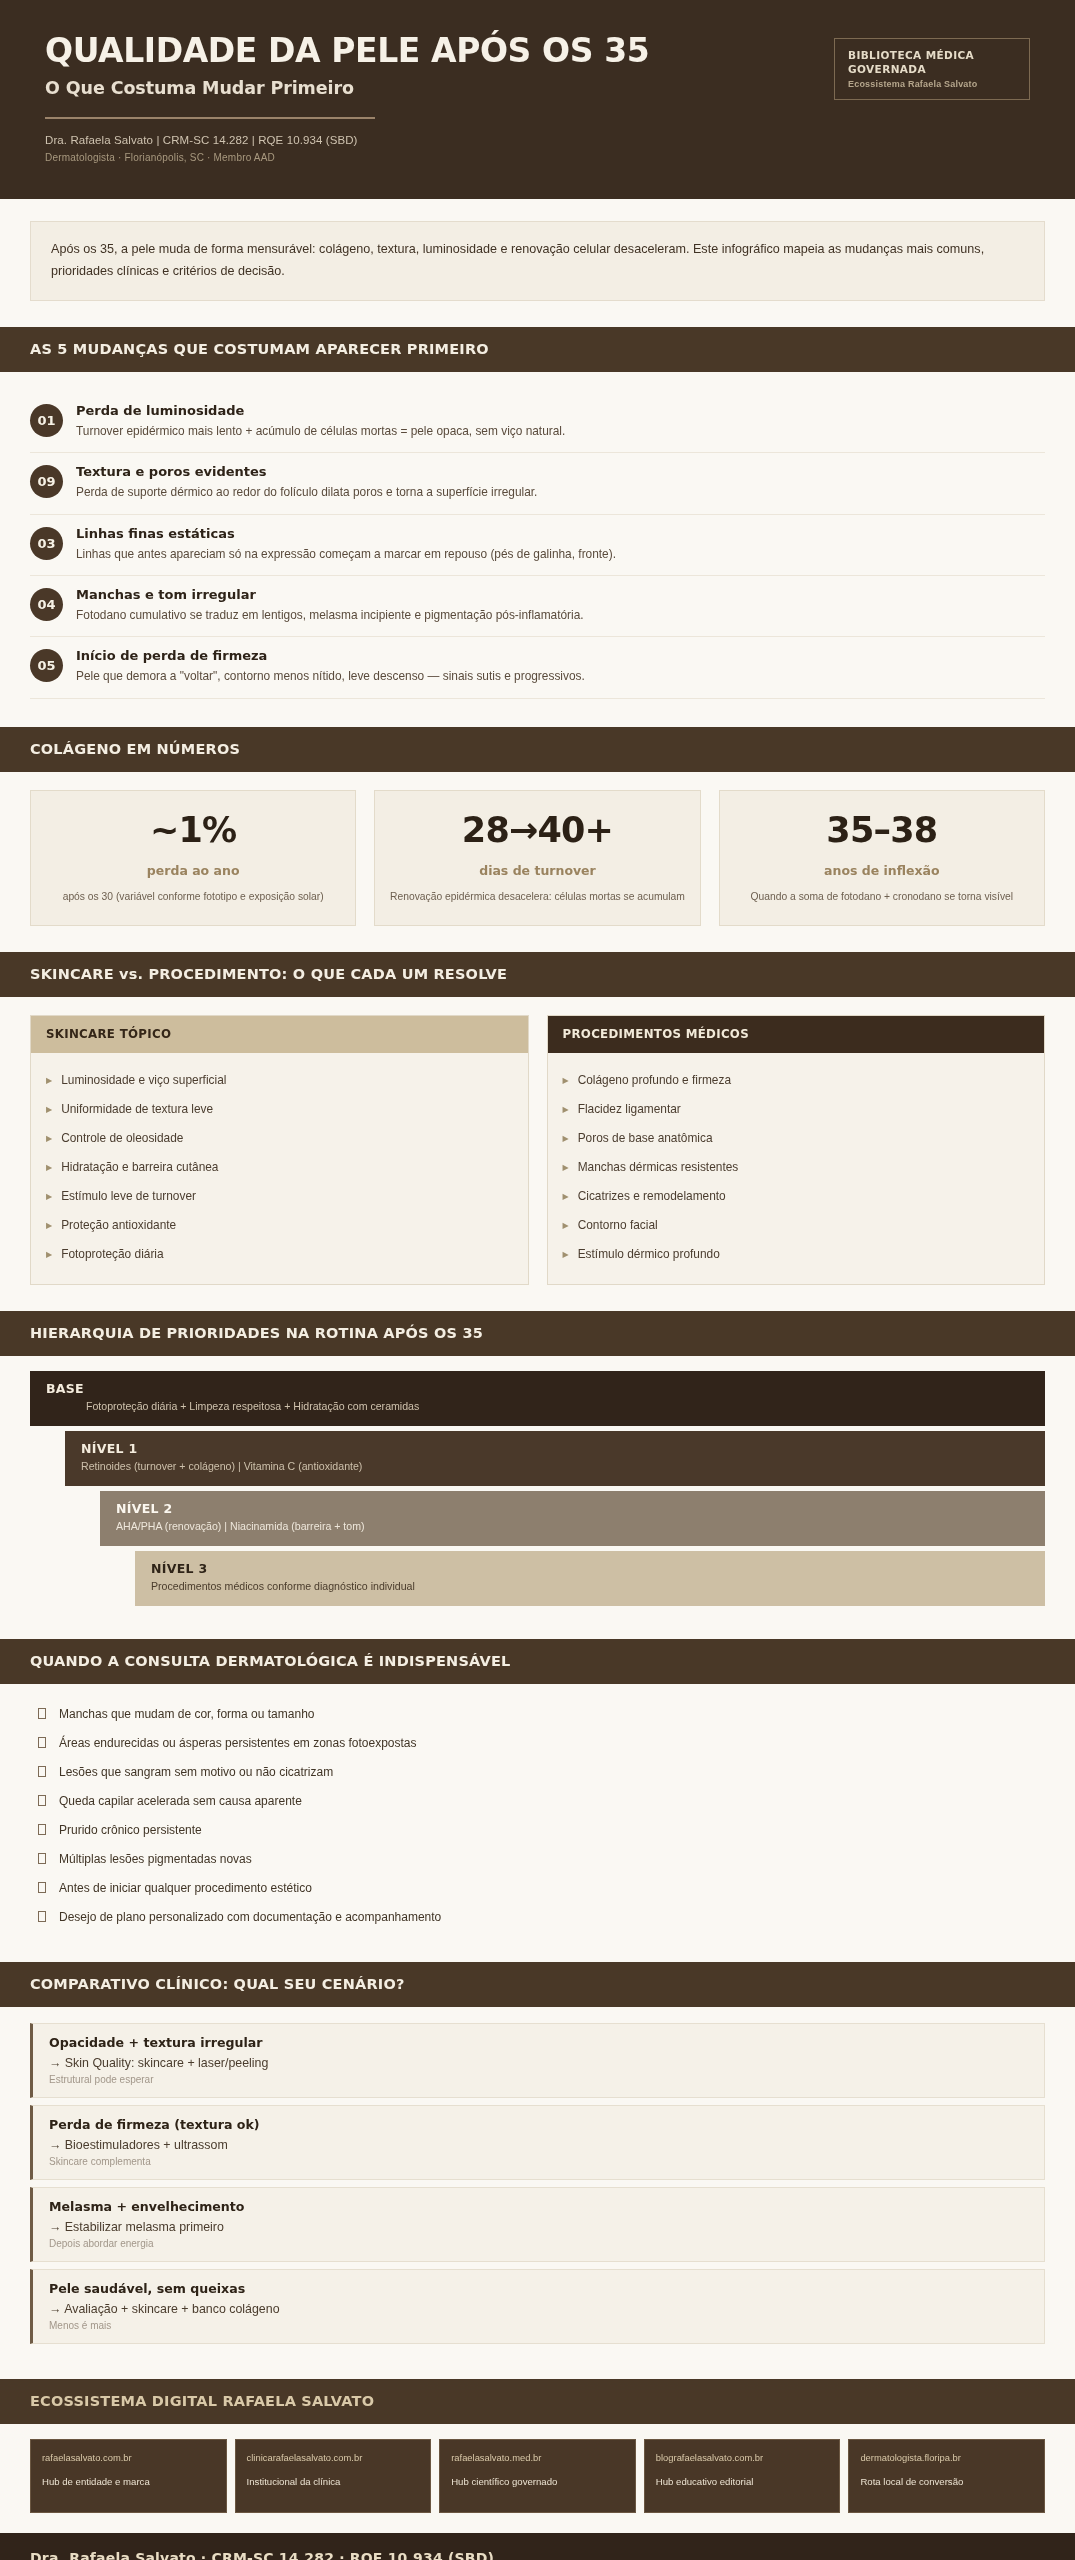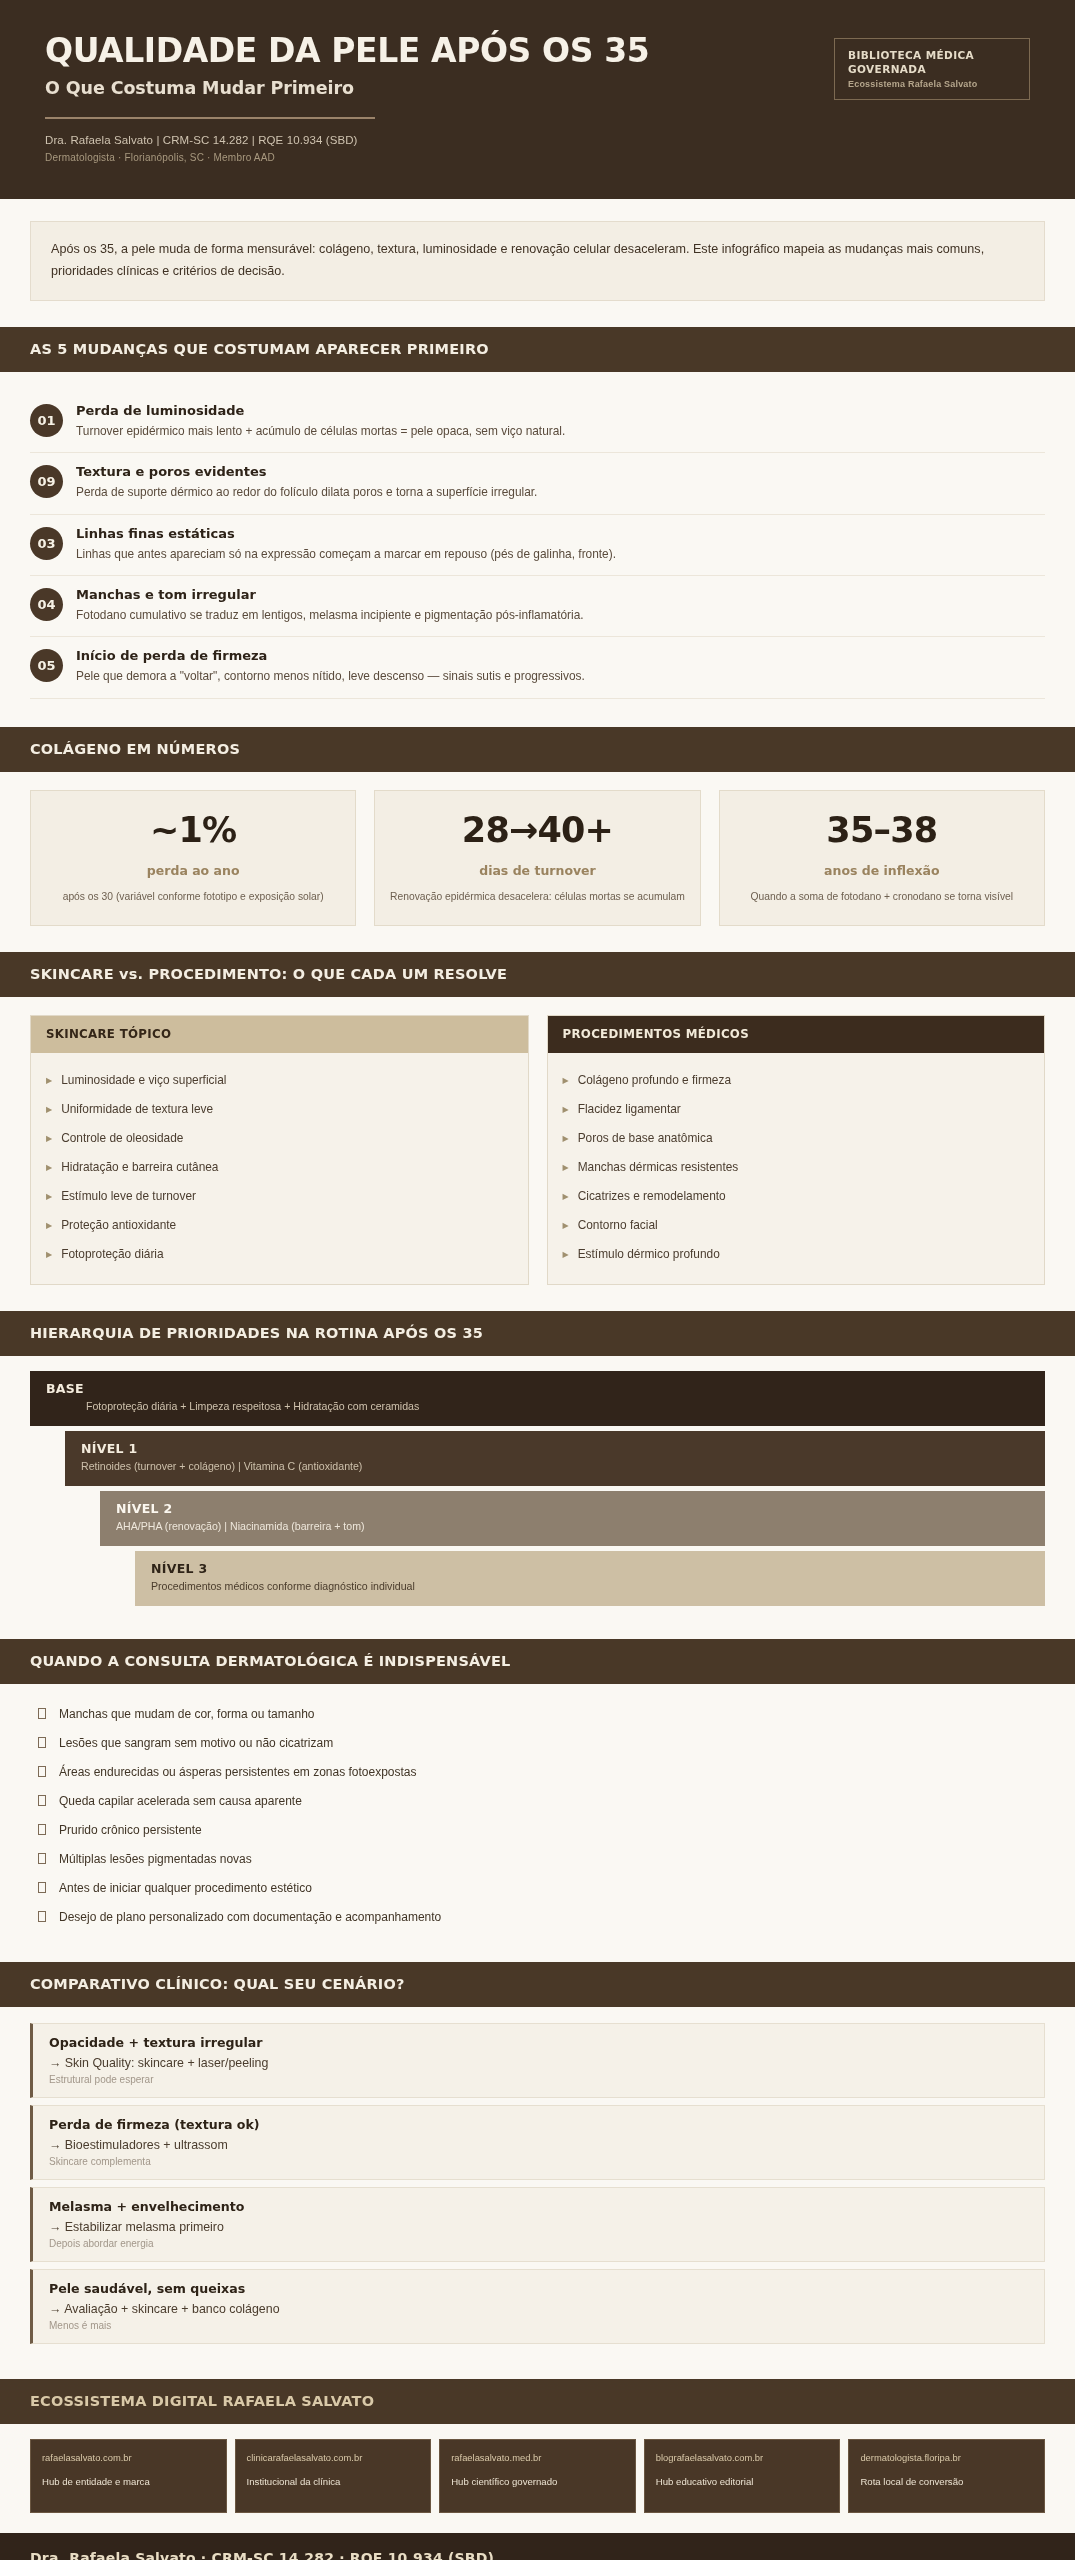--- a/index.html
+++ b/index.html
@@ -517,25 +517,25 @@
   <div class="band">
     <h2>QUANDO A CONSULTA DERMATOLÓGICA É INDISPENSÁVEL</h2>
   </div>
   <div class="checks">
     <div class="check-item">
         <span class="check-glyph"></span>
         <span>Manchas que mudam de cor, forma ou tamanho</span>
       </div>
     <div class="check-item">
         <span class="check-glyph"></span>
+        <span>Áreas endurecidas ou ásperas persistentes em zonas fotoexpostas</span>
+      </div>
+    <div class="check-item">
+        <span class="check-glyph"></span>
         <span>Lesões que sangram sem motivo ou não cicatrizam</span>
-      </div>
-    <div class="check-item">
-        <span class="check-glyph"></span>
-        <span>Áreas endurecidas ou ásperas persistentes em zonas fotoexpostas</span>
       </div>
     <div class="check-item">
         <span class="check-glyph"></span>
         <span>Queda capilar acelerada sem causa aparente</span>
       </div>
     <div class="check-item">
         <span class="check-glyph"></span>
         <span>Prurido crônico persistente</span>
       </div>
     <div class="check-item">

